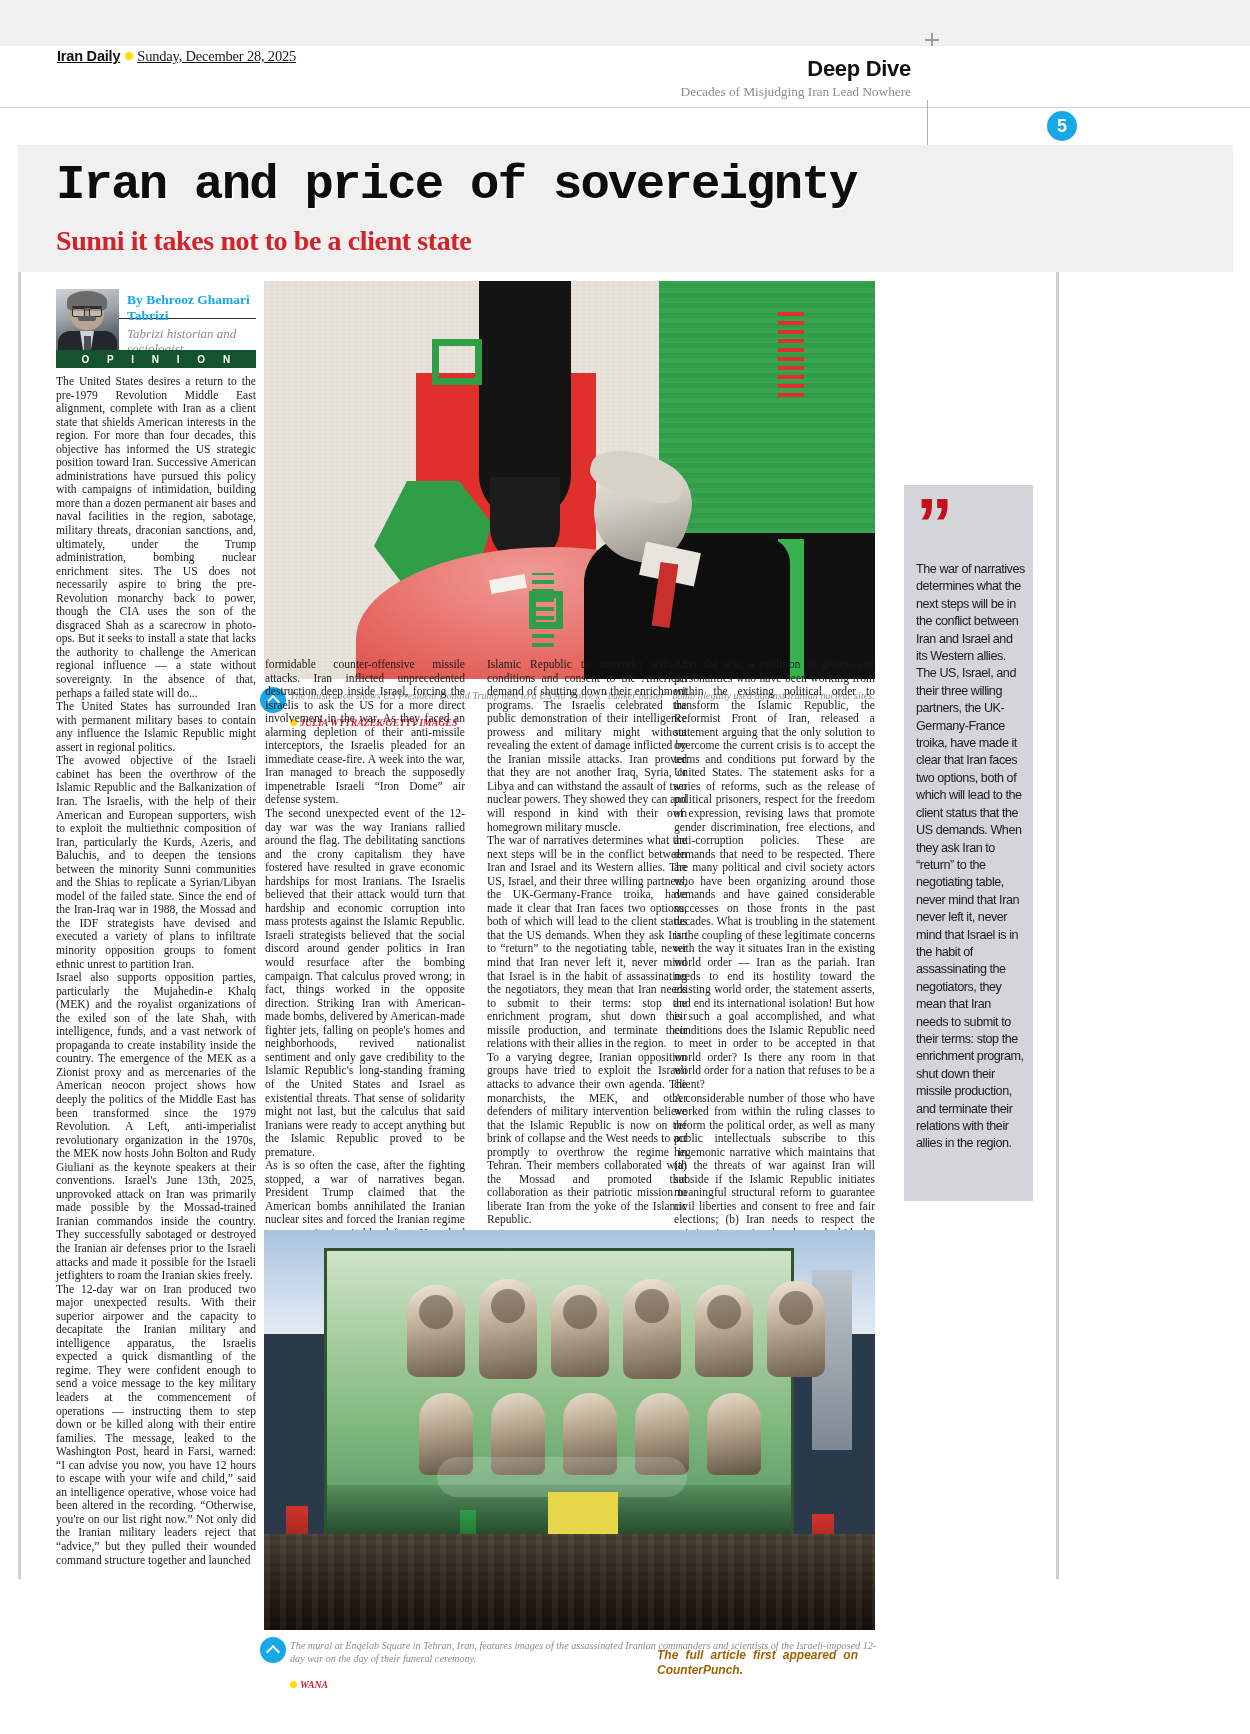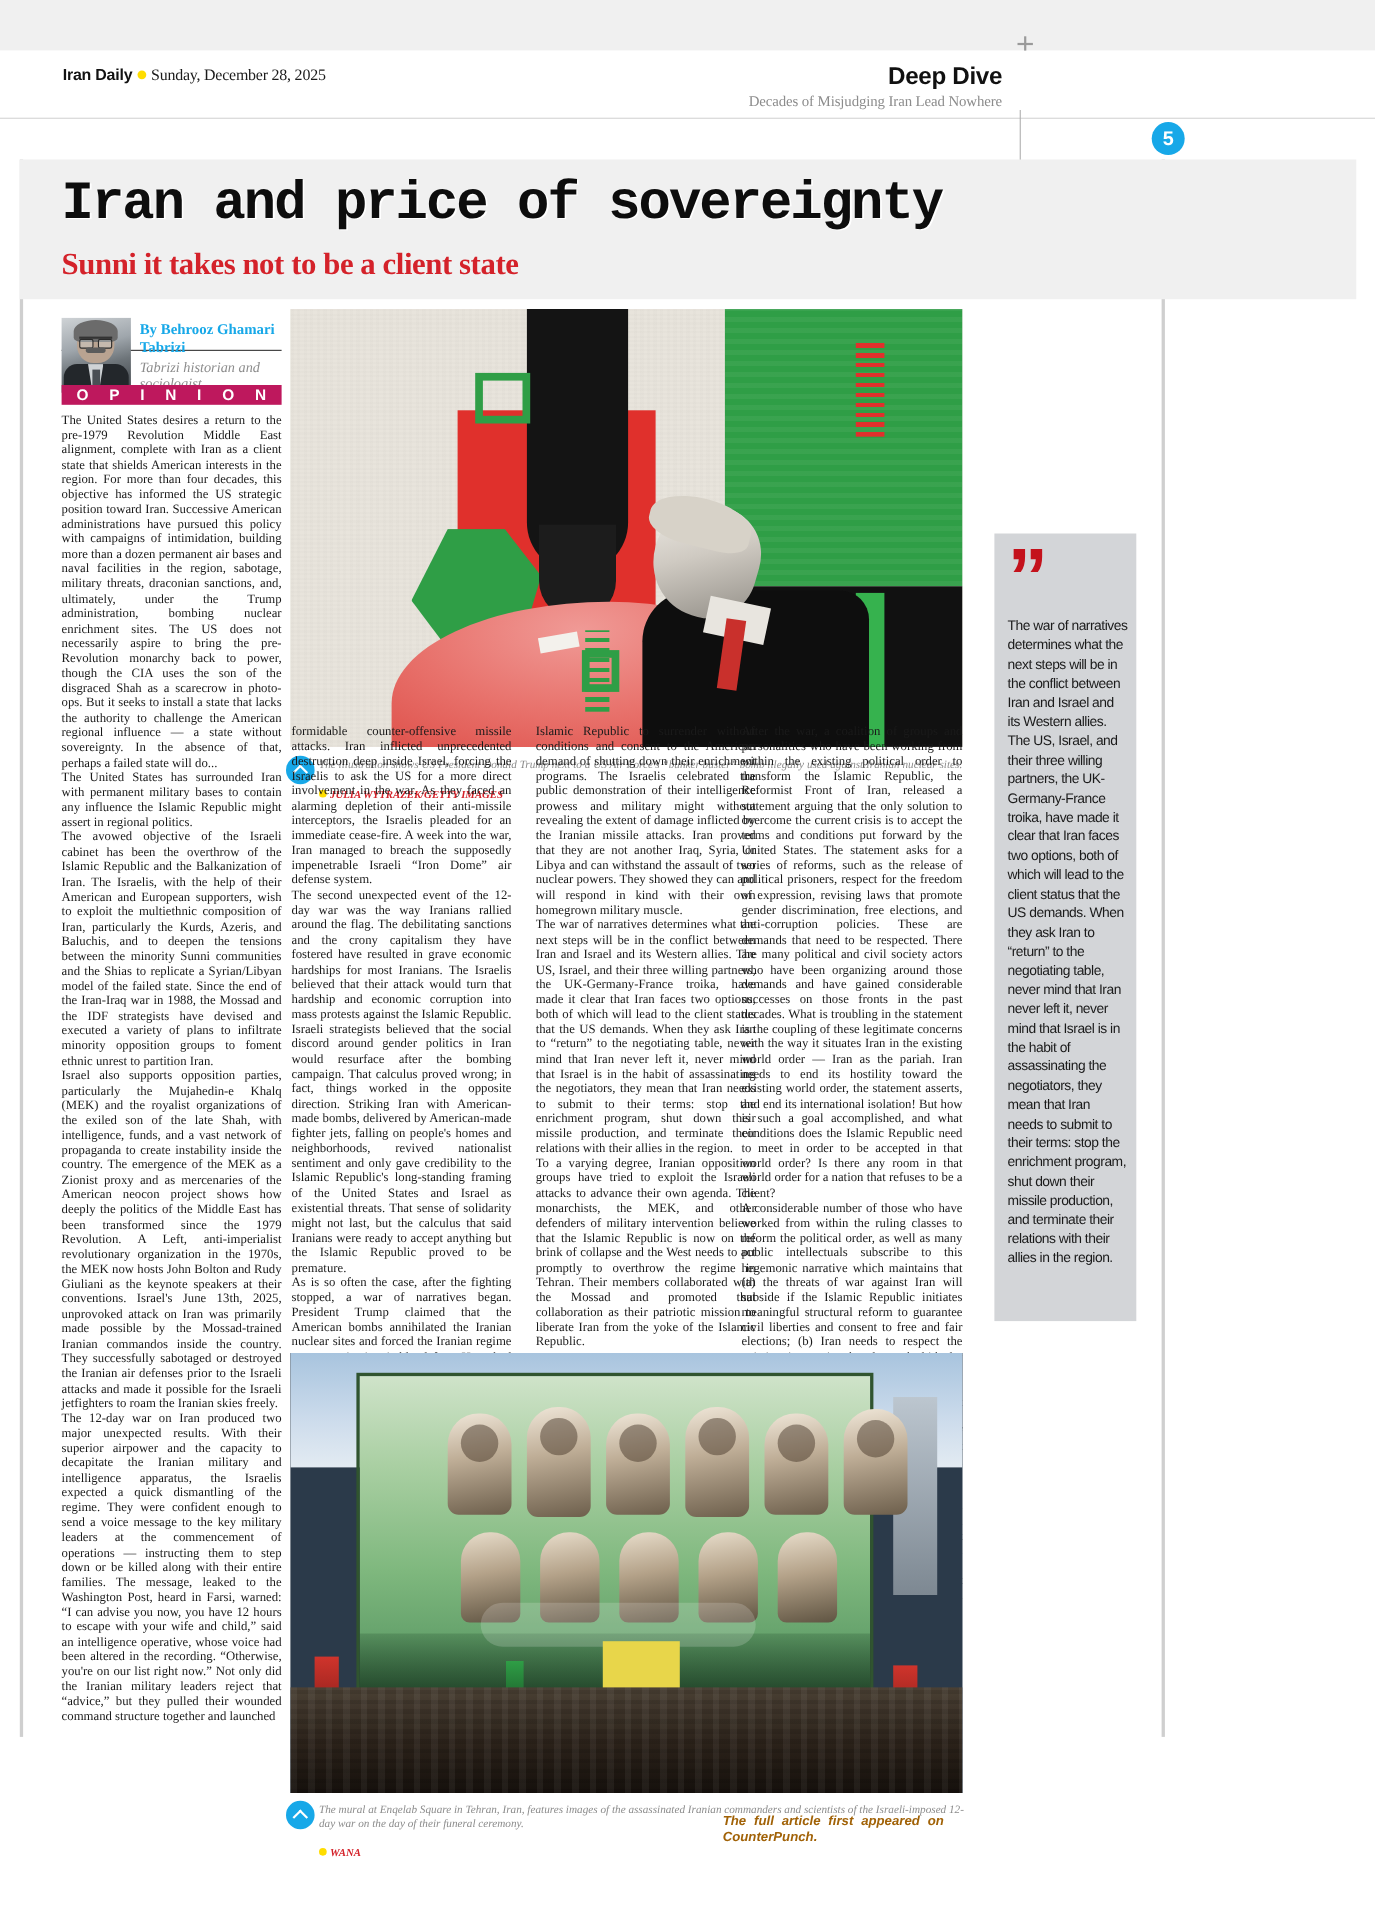--- a/index.html
+++ b/index.html
@@ -23,24 +23,25 @@
     content: ""; position: absolute; background: #9a9a9a;
   }
   .crop-mark:before { left: 0; top: 6px; width: 14px; height: 1.5px; }
   .crop-mark:after  { left: 6px; top: 0; width: 1.5px; height: 14px; }
 
   .masthead {
     position: absolute; left: 0; top: 46px; width: 1250px; height: 62px;
     background: #fff; border-bottom: 1px solid #d4d4d4;
   }
   .brand {
-    position: absolute; left: 57px; top: 15px;
+    position: absolute; left: 57px; top: 2px;
     font-family: "Liberation Sans", sans-serif;
     font-weight: bold; font-size: 14.5px; color: #111;
     letter-spacing: -0.2px;
+    text-decoration: underline;
   }
   .brand-dot {
     display: inline-block; width: 8px; height: 8px; border-radius: 50%;
     background: #ffdd00; margin: 0 4px 0 5px; vertical-align: 1px;
   }
   .brand-date {
     font-family: "Liberation Serif", serif;
     font-weight: normal; font-size: 14.5px; color: #1a1a1a;
   }
   .section-block {
@@ -139,23 +140,23 @@
     font-family: "Liberation Serif", serif; font-weight: bold;
     font-size: 13.5px; line-height: 15.5px; color: #17a8e8;
   }
   .byline-role {
     position: absolute; left: 127px; top: 326px; width: 126px;
     font-family: "Liberation Serif", serif; font-style: italic;
     font-size: 13px; line-height: 15px; color: #8c8c8c;
   }
   .opinion-bar {
     position: absolute; left: 56px; top: 350px; width: 200px; height: 18px;
-    background: #be185d;
+    background: #14532d;
     color: #fff; font-family: "Liberation Sans", sans-serif;
-    font-weight: bold; font-size: 14px; letter-spacing: 7.5px;
+    font-weight: bold; font-size: 10px; letter-spacing: 7.5px;
     display: flex; align-items: center; justify-content: center;
     padding-left: 7px;
   }
 
   
   .col {
     position: absolute;
     font-family: "Liberation Serif", serif;
     font-size: 11.6px; line-height: 13.55px;
     color: #1a1a1a; text-align: justify;

